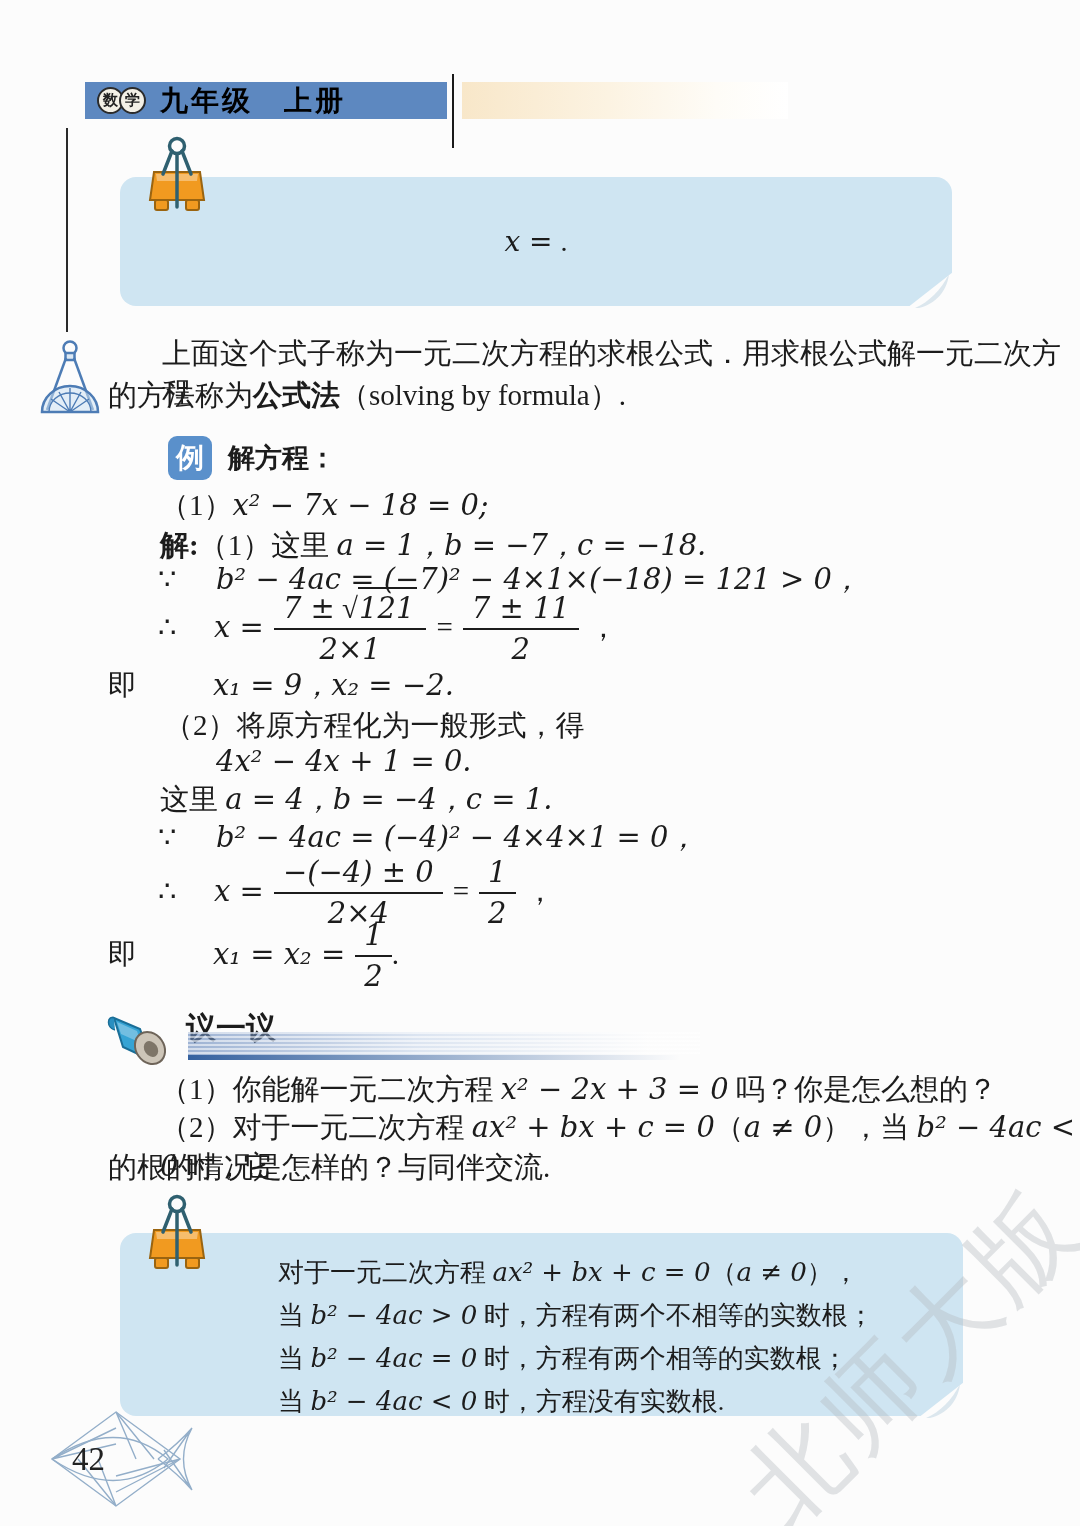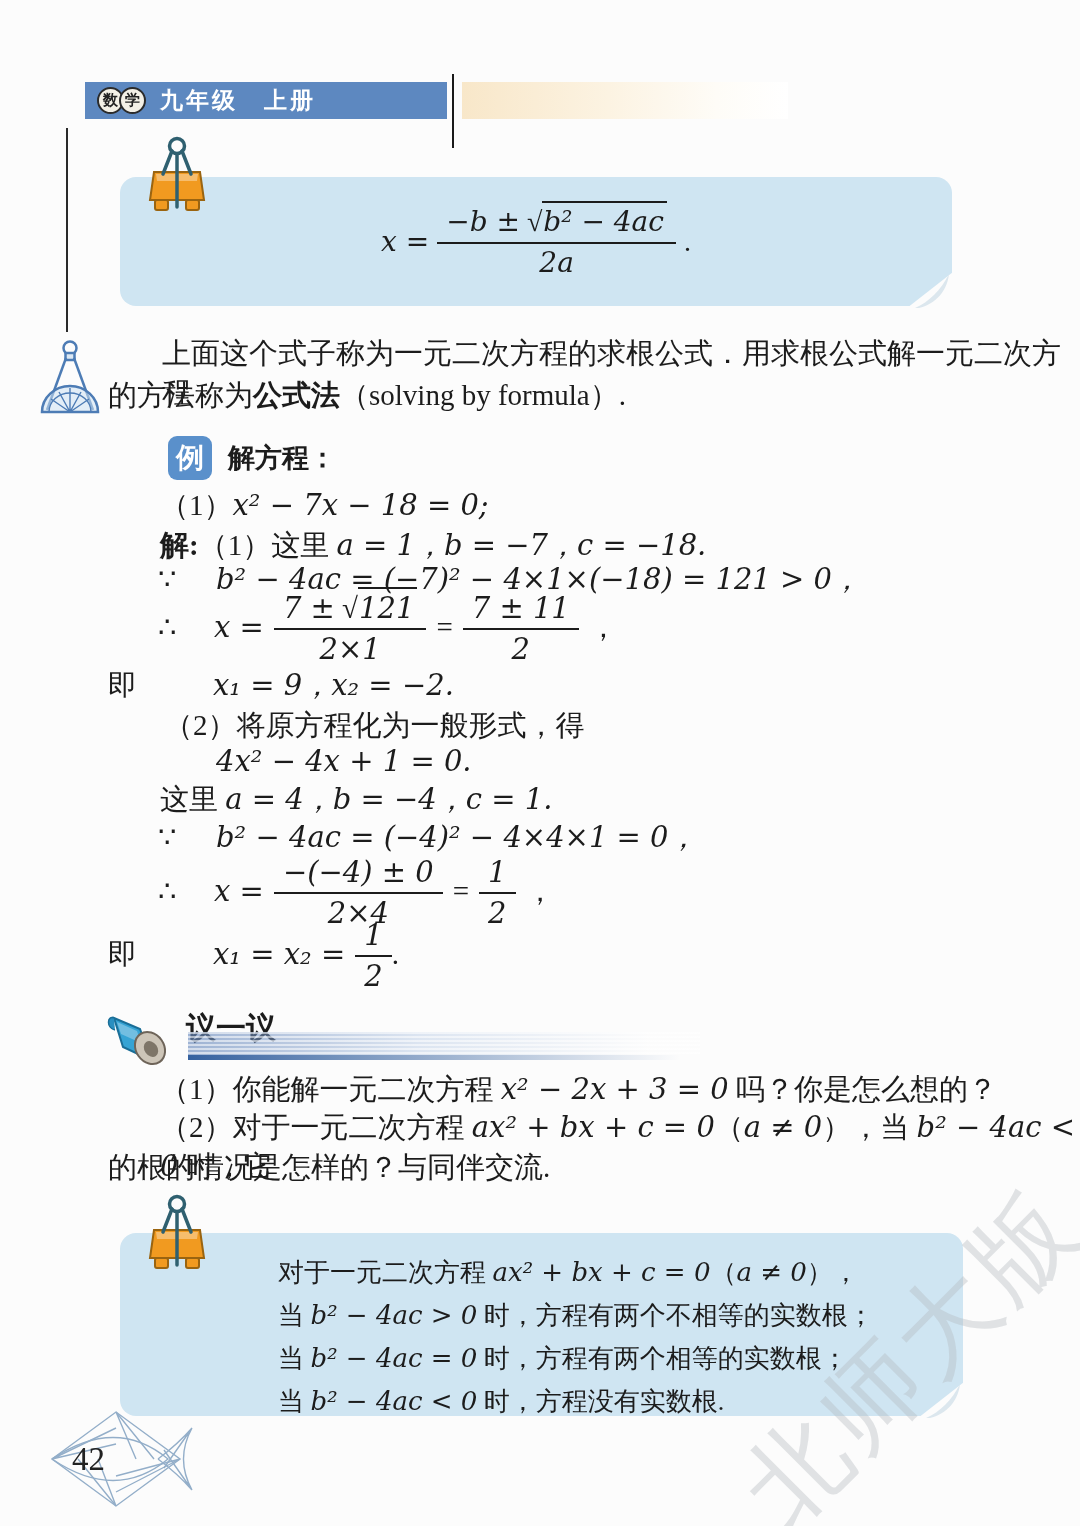--- a/index.html
+++ b/index.html
@@ -13,21 +13,21 @@
   .frac{display:inline-block;vertical-align:middle;text-align:center;line-height:1.15;}
   .frac .num{display:block;padding:2px 9px 3px;border-bottom:2px solid #1c1c1c;white-space:nowrap;}
   .frac .den{display:block;padding:3px 9px 0;}
   .sqrt{font-style:normal;}
   .rad{border-top:2px solid #1c1c1c;padding:2px 3px 0 1px;}
   #header-bar{left:85px;top:82px;width:362px;height:37px;background:#5d88c0;display:flex;
               align-items:center;gap:14px;padding-left:12px;box-sizing:border-box;}
   .logo{display:flex;}
   .circ{width:27px;height:27px;border-radius:50%;background:#f3f0e6;border:2px solid #2b2b2b;
         color:#222;font-size:15px;display:flex;align-items:center;justify-content:center;box-sizing:border-box;}
-  #header-title{color:#ffffff;font-size:23px;letter-spacing:3px;}
+  #header-title{color:#000000;font-size:28px;letter-spacing:3px;}
   #header-divider{left:452px;top:74px;width:2px;height:74px;background:#1a1a1a;}
   #cream-strip{left:462px;top:82px;width:326px;height:37px;
                background:linear-gradient(90deg,#f8e7c9 0%,#fcf3e2 45%,#fefcf7 78%,#ffffff 100%);}
   #left-rule{left:66px;top:128px;width:2px;height:204px;background:#2a2a2a;}
   .bluebox{background:#cfe5f2;border-radius:16px;}
   #box1{left:120px;top:177px;width:832px;height:129px;}
   #box1-formula{width:100%;height:100%;display:flex;align-items:center;justify-content:center;font-size:28px;}
   #box1-formula > * + *{margin-left:8px;}
   .curl{position:absolute;right:-1px;bottom:-2px;}
   .badge{width:44px;height:44px;background:#5a90cb;border-radius:9px;color:#fff;display:flex;
@@ -74,24 +74,20 @@
       <g stroke-width="1.4">
         <path d="M36,76 L36,52 M36,76 L17,63 M36,76 L55,63 M36,76 L25,56 M36,76 L47,56"></path>
         <path d="M15,76 A21,19 0 0 1 57,76" fill="none"></path>
       </g>
     </g>
   </svg>
 
   <div id="box1" class="abs bluebox">
     <div id="box1-formula">
       <span class="math">x =</span>
-      <span class="frac">
-        <span class="num"><span class="math">−b ±</span> <span class="sqrt">√</span><span class="rad math">b² − 4ac</span></span>
-        <span class="den math">2a</span>
-      </span>
       <span>.</span>
     </div>
     <svg class="curl" width="46" height="36" viewBox="0 0 46 36">
       <path d="M46,0 L46,36 L0,36 Z" fill="#fcfcfc"></path>
       <path d="M8,36 C22,30 34,18 42,2 C40,20 28,32 12,36 Z" fill="#dce7ee"></path>
     </svg>
   </div>
   <svg class="abs" style="left:146px;top:134px" width="62" height="80" viewBox="0 0 62 80">
     <polygon points="8,38 54,38 58,66 4,66" fill="#f19a20" stroke="#9a6410" stroke-width="2"></polygon>
     <polygon points="10,40 52,40 51,47 11,47" fill="rgba(255,255,255,0.35)"></polygon>

